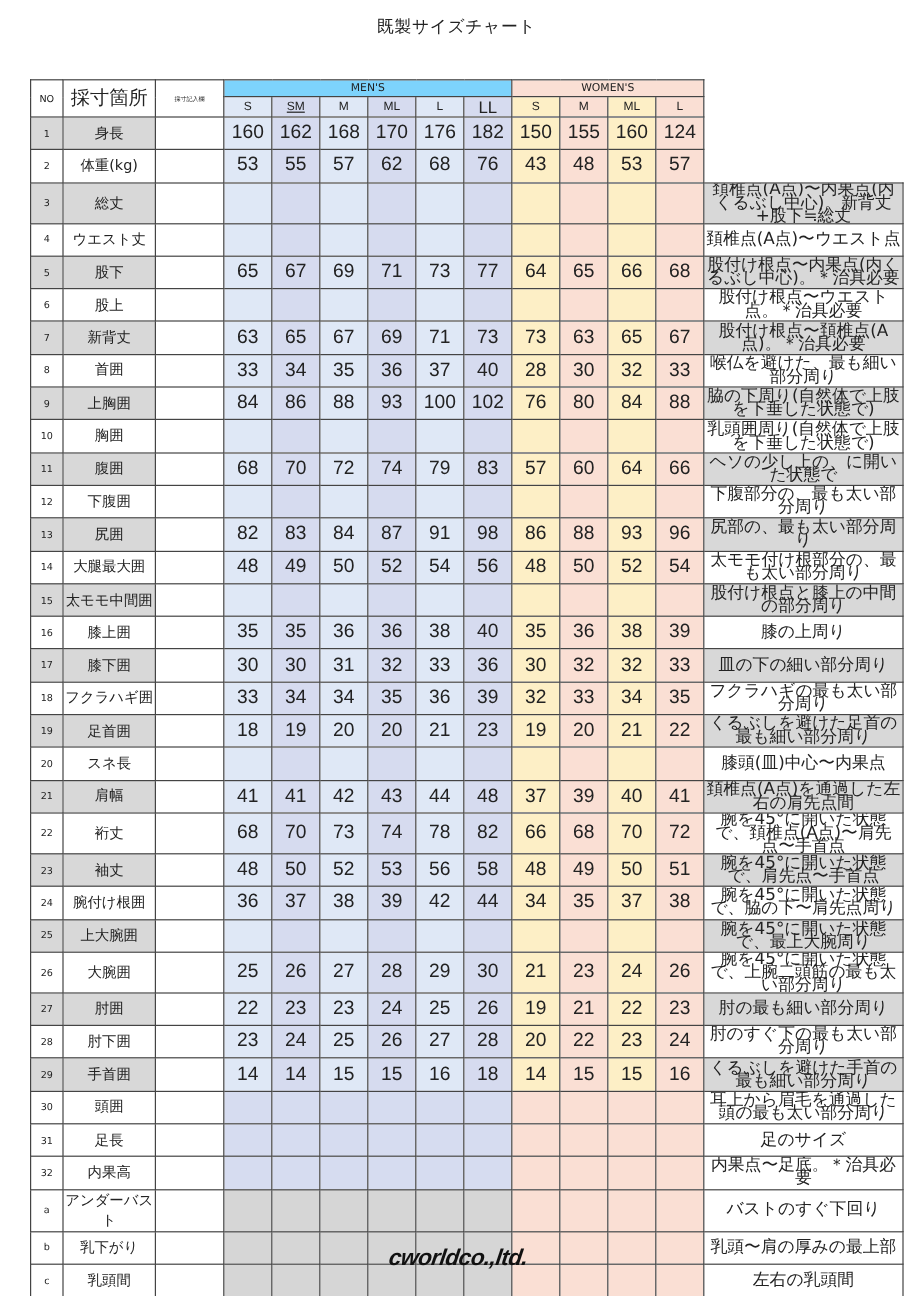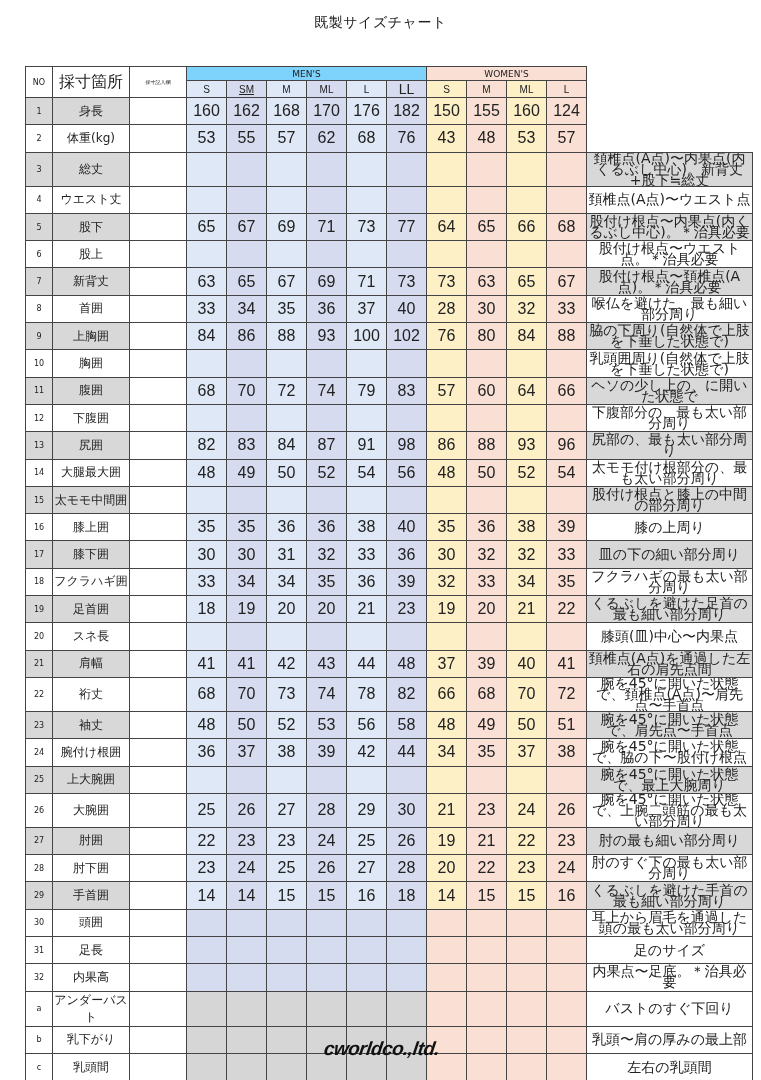--- a/index.html
+++ b/index.html
@@ -432,21 +432,21 @@
         <td class="m m1">36</td>
         <td class="m m2">37</td>
         <td class="m m1">38</td>
         <td class="m m2">39</td>
         <td class="m m1">42</td>
         <td class="m m2">44</td>
         <td class="w w1">34</td>
         <td class="w w2">35</td>
         <td class="w w1">37</td>
         <td class="w w2">38</td>
-        <td class="note">腕を45°に開いた状態で、脇の下〜股付け根点</td>
+        <td class="note">腕を45°に開いた状態で、脇の下〜肩先点周り</td>
       </tr>
       <tr class="row">
         <td class="no gray">25</td>
         <td class="lbl gray">上大腕囲</td>
         <td class="entry"></td>
         <td class="m m1"></td>
         <td class="m m2"></td>
         <td class="m m1"></td>
         <td class="m m2"></td>
         <td class="m m1"></td>

